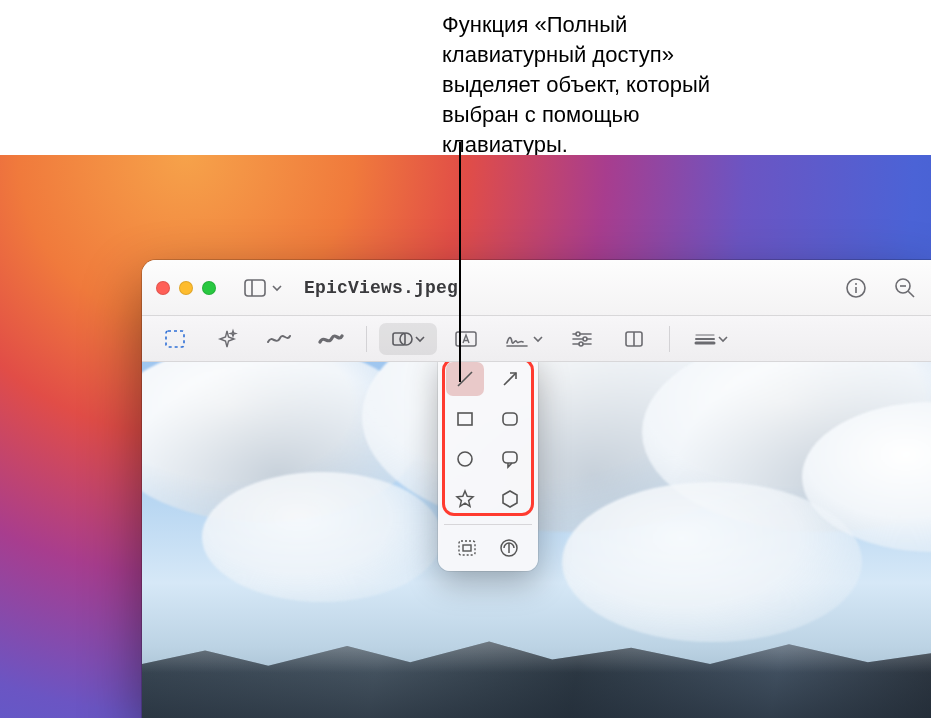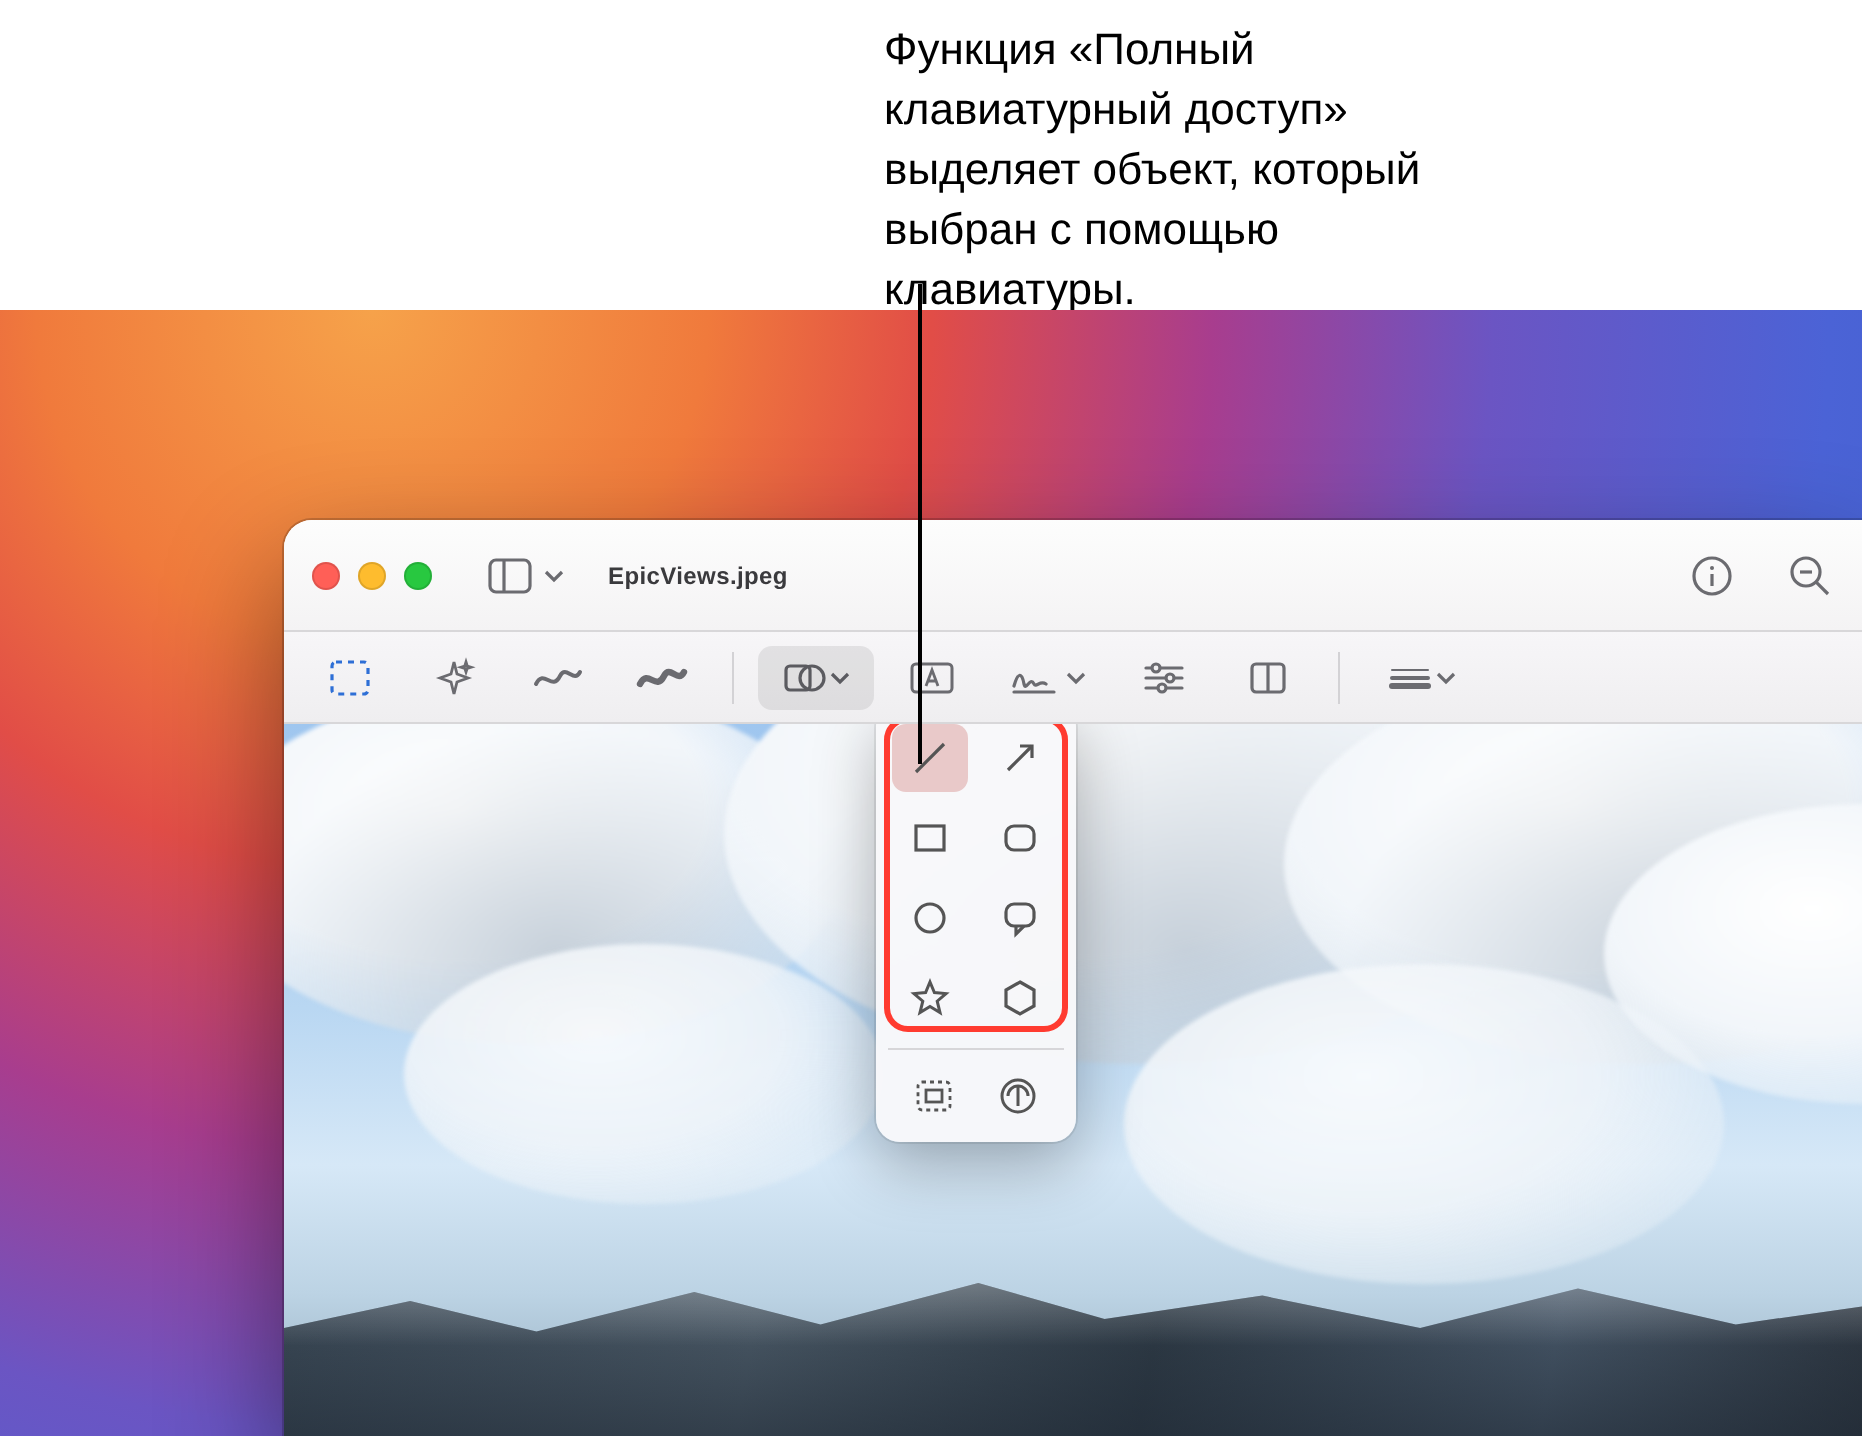--- a/index.html
+++ b/index.html
@@ -76,22 +76,23 @@
   .tl-close { background:#ff5f57; }
   .tl-min   { background:#febc2e; }
   .tl-max   { background:#28c840; }
 
   .sidebar-btn {
     display: flex; align-items: center; gap: 4px;
     color:#6b6b70; padding:4px 6px; border-radius:6px;
     margin-right: 16px;
   }
   .title-text {
-    font-weight: 600; font-size: 12px; color:#3a3a3d;
+    font-weight: 600; font-size: 18px; color:#3a3a3d;
     letter-spacing: .2px;
+    font-family: Liberation Mono, monospace;
   }
   .titlebar-right {
     margin-left: auto; display:flex; gap:26px; align-items:center;
     color:#6b6b70;
   }
   .icon-btn { display:flex; align-items:center; justify-content:center; }
 
   
   .toolbar {
     height: 46px;

